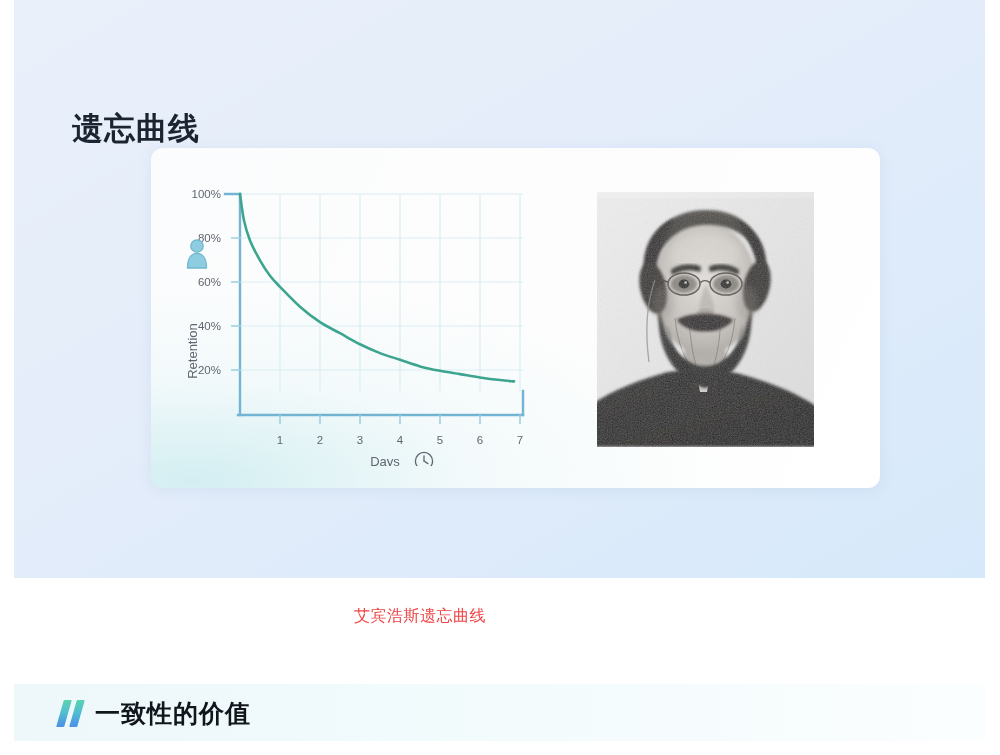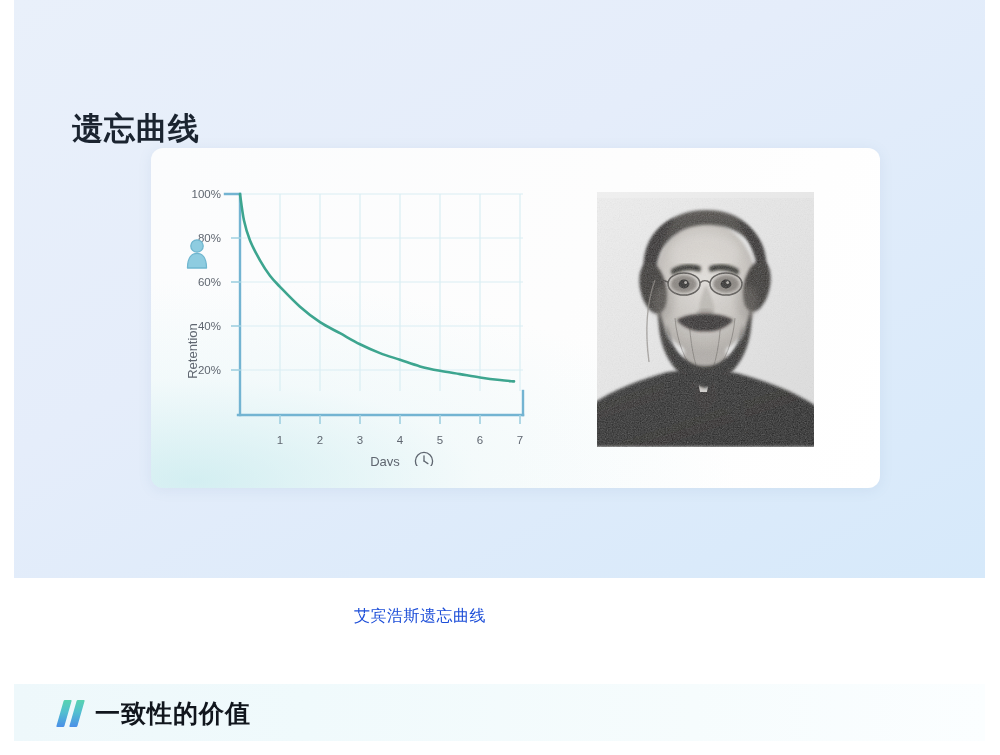--- a/index.html
+++ b/index.html
@@ -78,21 +78,21 @@
   .portrait svg { display: block; }
 
   
   .figure-caption {
     position: absolute;
     left: 0;
     top: 606px;
     width: 840px;
     text-align: center;
     font-size: 16px;
-    color: #1d4ed8;
+    color: #ef4444;
     letter-spacing: 0.5px;
   }
 
   
   .section-band {
     position: absolute;
     left: 14px;
     top: 684px;
     width: 971px;
     height: 57px;

